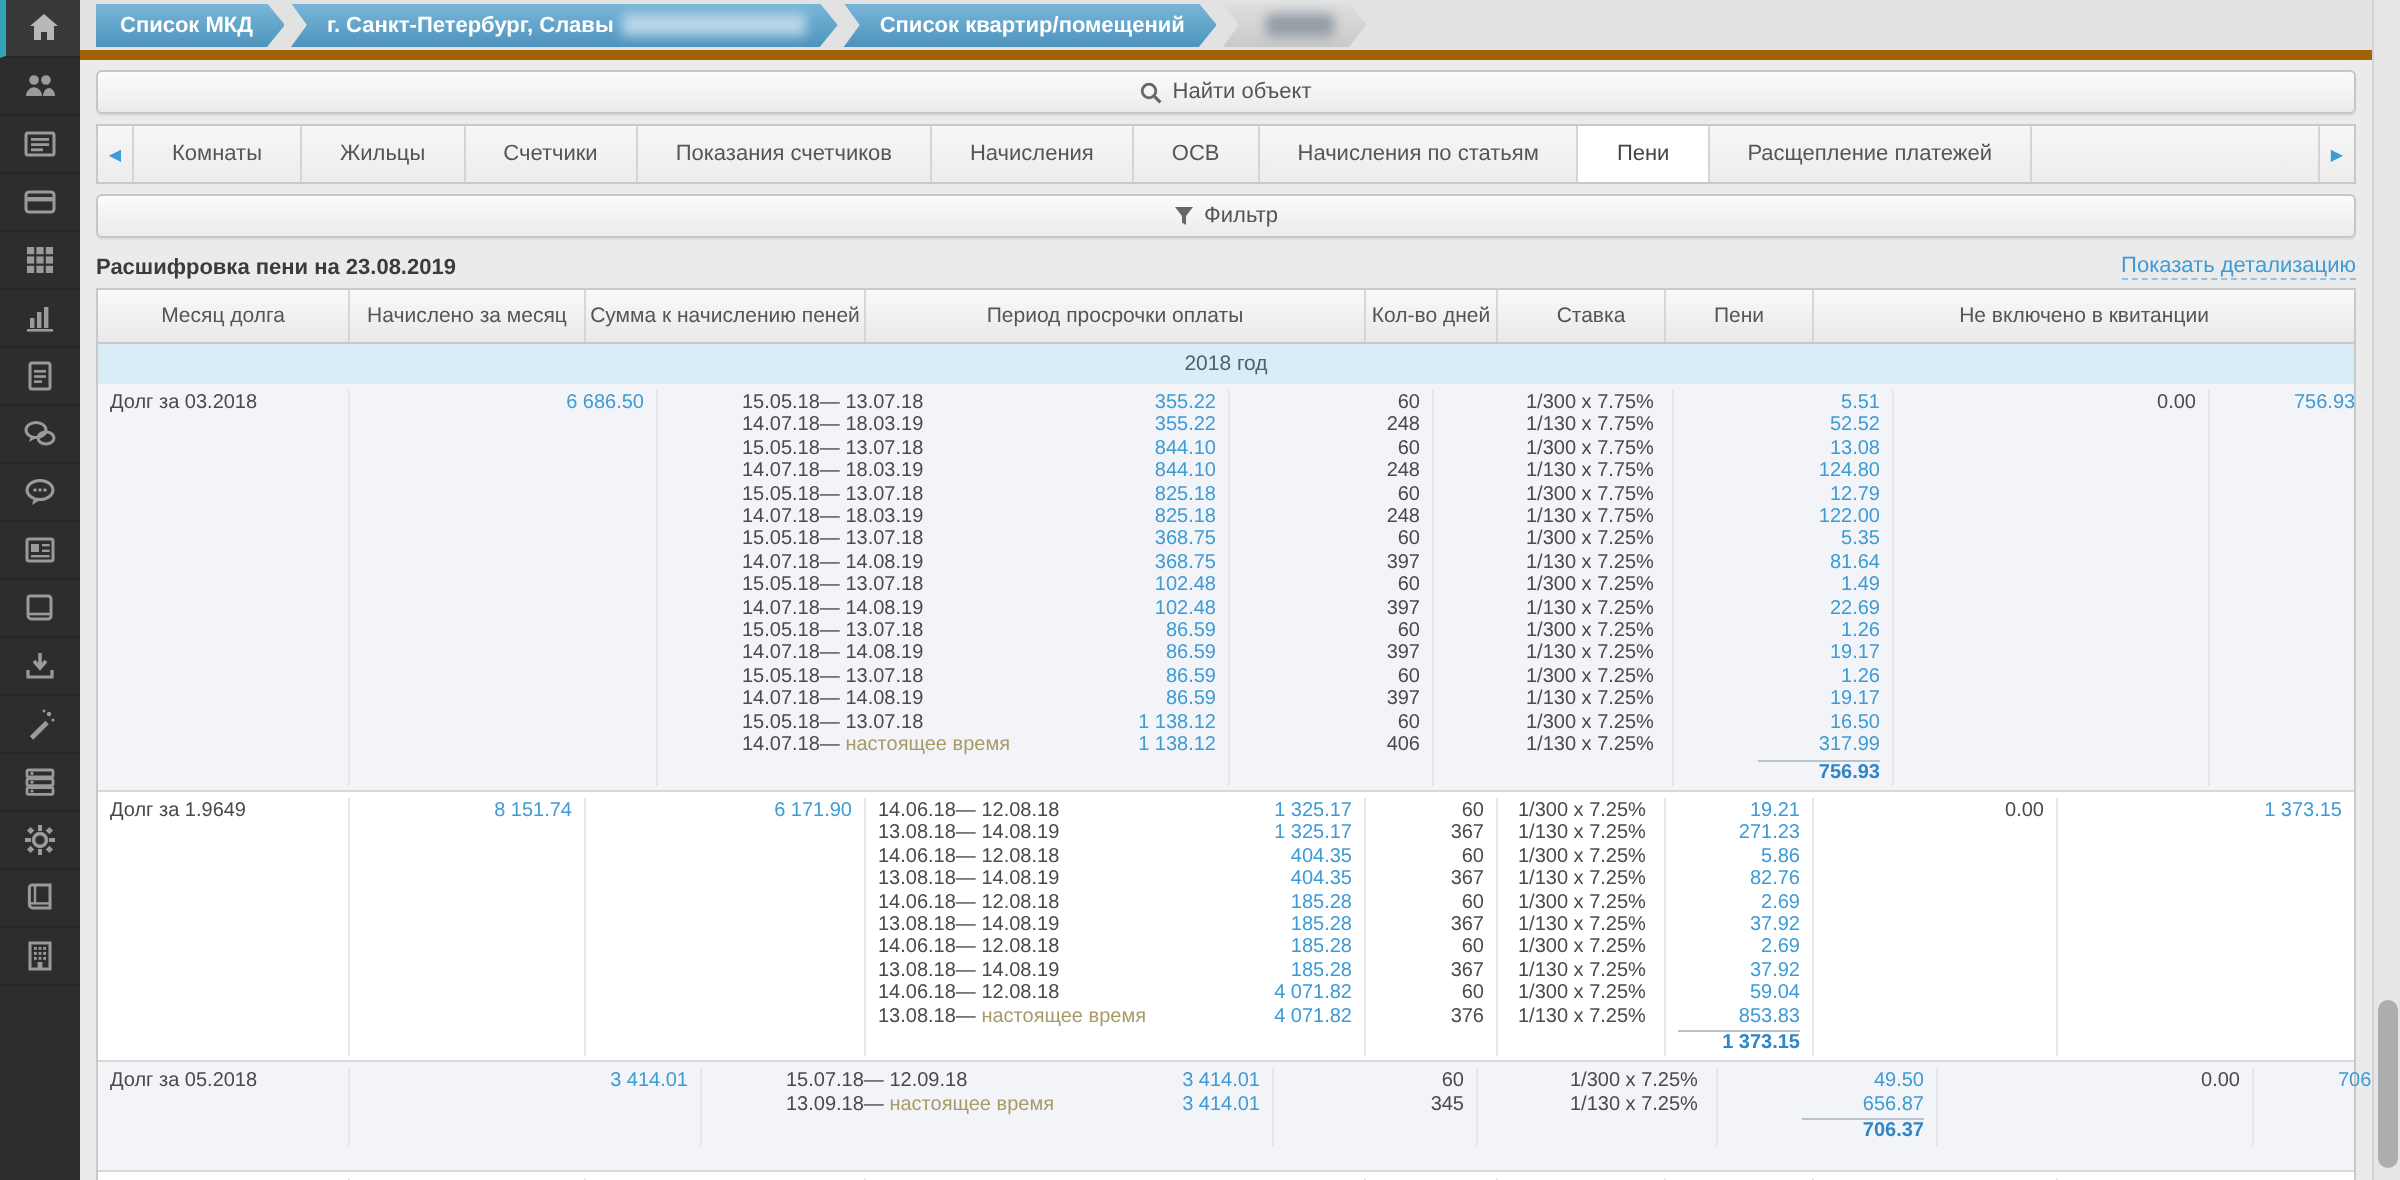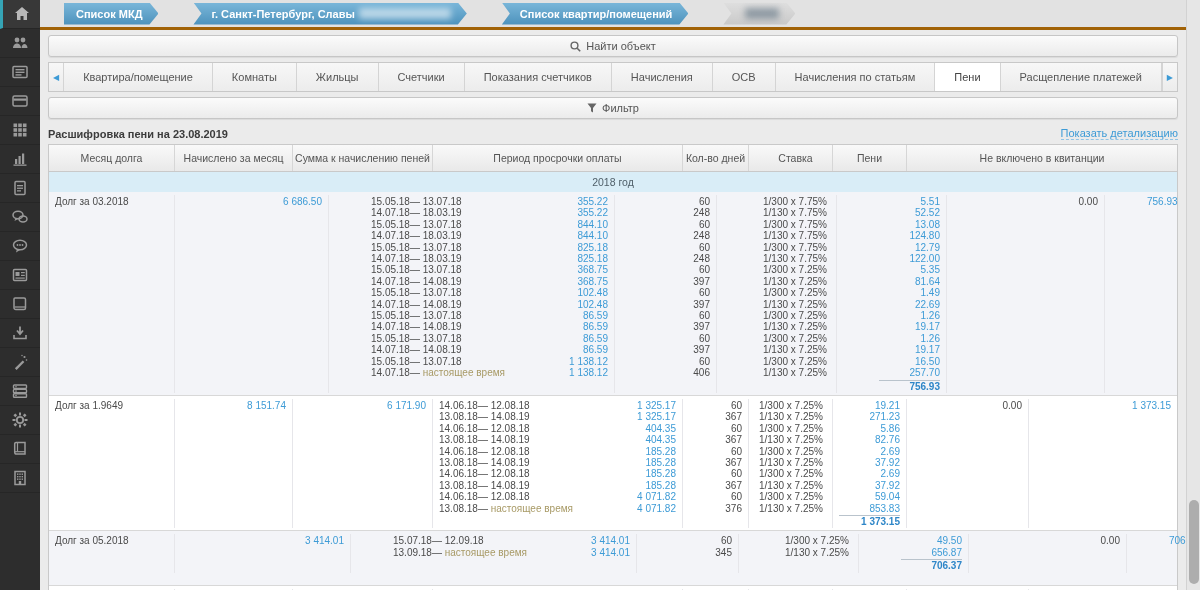--- a/index.html
+++ b/index.html
@@ -7,22 +7,22 @@
   .page { position:relative; width:1200px; height:590px; overflow:hidden; background:#ebebeb; }
 
   
   .sidebar { position:absolute; left:0; top:0; width:40px; height:590px; background:#2d2d2d; z-index:5; }
   .side-item { width:40px; height:29px; display:flex; align-items:center; justify-content:center;
                color:#9a9a9a; border-bottom:1px solid #262626; cursor:pointer; }
   .side-item.active { background:#383838; border-left:3px solid #35a4b5; color:#b8b8b8; }
   .side-item svg { display:block; }
 
   
-  .topbar { margin-left:40px; height:30px; background:#e2e2e2; border-bottom:3px solid #a16207;
-            display:flex; align-items:center; padding-left:24px;gap:32px; }
+  .topbar { margin-left:40px; height:30px; background:#e2e2e2; border-bottom:5px solid #a16207;
+            display:flex; align-items:center; padding-left:8px; }
   .crumb { position:relative; height:22px; display:flex; align-items:center; margin-right:3px;
            padding:0 16px 0 12px; color:#fff; font-size:11px; font-weight:bold;
            background:linear-gradient(#79b6d9,#4d92bc); cursor:pointer;
            clip-path:polygon(0 0, calc(100% - 9px) 0, 100% 50%, calc(100% - 9px) 100%, 0 100%); }
   .crumb.notch { padding-left:18px;
            clip-path:polygon(0 0, calc(100% - 9px) 0, 100% 50%, calc(100% - 9px) 100%, 0 100%, 8px 50%); }
   .crumb.gray { background:linear-gradient(#dedede,#c9c9c9); min-width:64px; }
   .redacted { display:inline-block; width:92px; height:11px; margin-left:4px; border-radius:2px;
               background:rgba(255,255,255,.55); filter:blur(3px); }
   .redacted.dark { width:34px; background:rgba(90,110,125,.55); }
@@ -303,21 +303,20 @@
         <svg width="11" height="11" viewBox="0 0 11 11">
             <circle cx="4.5" cy="4.5" r="3.4" fill="none" stroke="currentColor" stroke-width="1.4"></circle>
             <line x1="7.2" y1="7.2" x2="10.2" y2="10.2" stroke="currentColor" stroke-width="1.6"></line>
           </svg>
       </span>
       <span>Найти объект</span>
     </div>
 
     <div class="tabs" id="tabbar">
         <div class="tab-arrow left">◀</div>
-        <div class="tab">Квартира/помещение</div>
         <div class="tab">Комнаты</div>
         <div class="tab">Жильцы</div>
         <div class="tab">Счетчики</div>
         <div class="tab">Показания счетчиков</div>
         <div class="tab">Начисления</div>
         <div class="tab">ОСВ</div>
         <div class="tab">Начисления по статьям</div>
         <div class="tab active">Пени</div>
         <div class="tab">Расщепление платежей</div>
         <div class="tab-arrow right">▶</div>
@@ -464,21 +463,21 @@
               <div class="blue">122.00</div>
               <div class="blue">5.35</div>
               <div class="blue">81.64</div>
               <div class="blue">1.49</div>
               <div class="blue">22.69</div>
               <div class="blue">1.26</div>
               <div class="blue">19.17</div>
               <div class="blue">1.26</div>
               <div class="blue">19.17</div>
               <div class="blue">16.50</div>
-              <div class="blue">257.70</div>
+              <div class="blue">317.99</div>
               <div class="pen-total">756.93</div>
             </div>
             <div class="cell c-incl">0.00</div>
             <div class="cell c-nincl blue">756.93</div>
           </div>
           <div class="t-row">
             <div class="cell c-month">Долг за 1.9649</div>
             <div class="cell c-accr blue">8 151.74</div>
             <div class="cell c-base blue">6 171.90</div>
             <div class="cell c-period">

